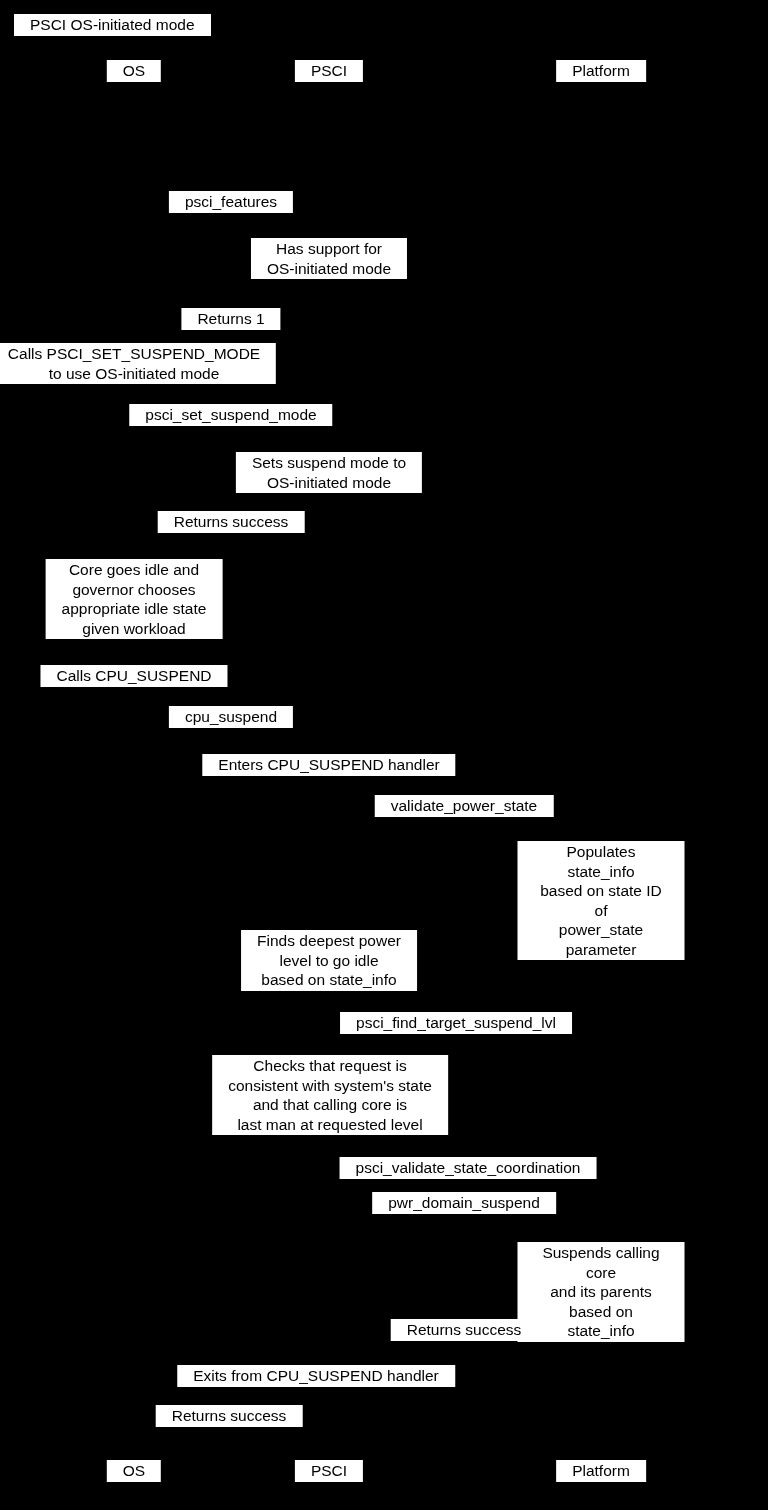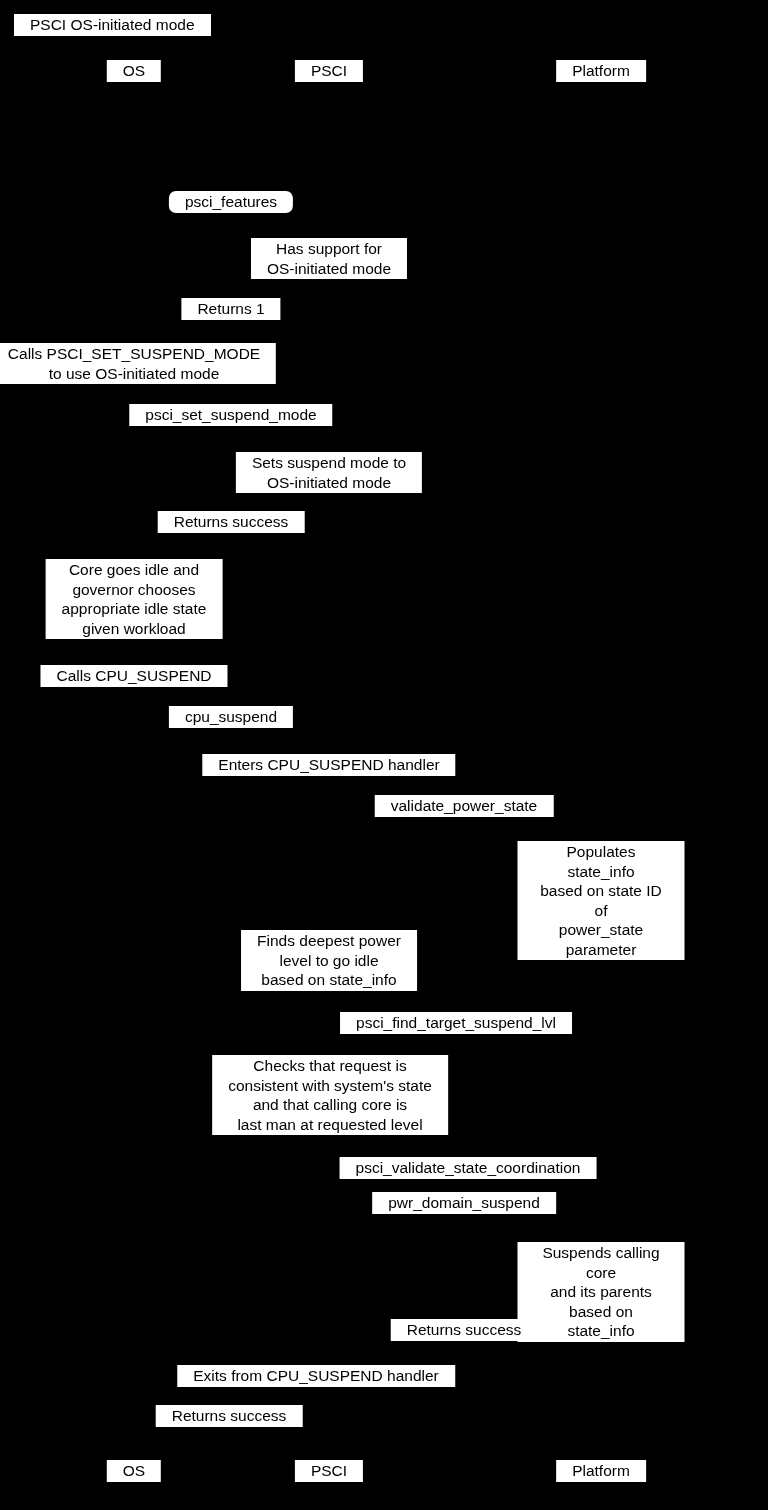--- a/index.html
+++ b/index.html
@@ -46,24 +46,24 @@
   <div class="lbl title-lbl" style="left:14px; top:14px;">PSCI OS-initiated mode</div>
 
   <div class="lbl" style="left:134px; top:60px;">OS</div>
   <div class="lbl" style="left:329px; top:60px;">PSCI</div>
   <div class="lbl" style="left:601px; top:60px;">Platform</div>
 
   <div class="lifeline" style="left:134px;"></div>
   <div class="lifeline" style="left:329px;"></div>
   <div class="lifeline" style="left:601px;"></div>
 
-  <div class="lbl" style="left:231px; top:191px;border-radius:7px;">psci_features</div>
+  <div class="lbl" style="left:231px; top:191px;">psci_features</div>
   <div class="lbl" style="left:329px; top:238px;">Has support for
 OS-initiated mode</div>
-  <div class="lbl" style="left:231px; top:298px;">Returns 1</div>
+  <div class="lbl" style="left:231px; top:308px;">Returns 1</div>
   <div class="lbl" style="left:134px; top:343px;text-align:center;">Calls PSCI_SET_SUSPEND_MODE
 to use OS-initiated mode</div>
   <div class="lbl" style="left:231px; top:404px;">psci_set_suspend_mode</div>
   <div class="lbl" style="left:329px; top:452px;">Sets suspend mode to
 OS-initiated mode</div>
   <div class="lbl" style="left:231px; top:511px;">Returns success</div>
   <div class="lbl" style="left:134px; top:559px;">Core goes idle and
 governor chooses
 appropriate idle state
 given workload</div>

